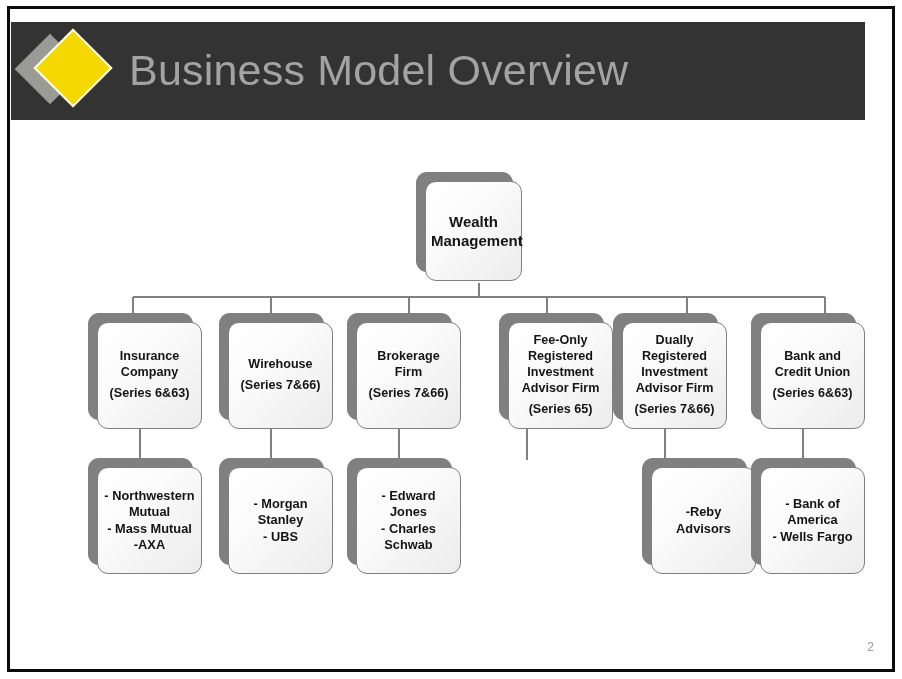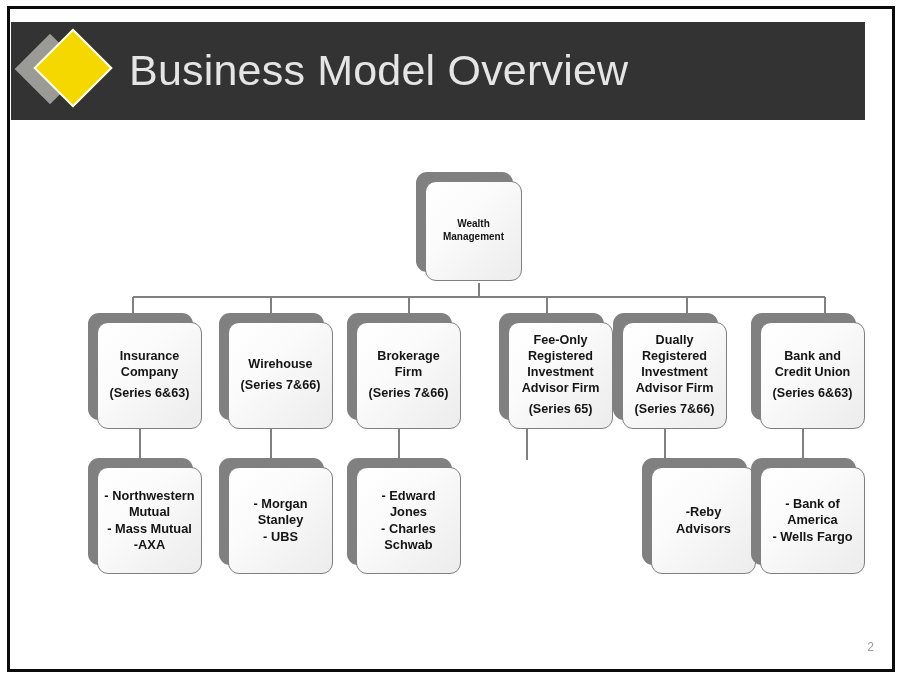--- a/index.html
+++ b/index.html
@@ -68,21 +68,21 @@
     background: #f5d800;
     border: 2px solid #fdfdf4;
     box-sizing: border-box;
     transform: rotate(45deg);
   }
   #header-title {
     position: absolute;
     left: 118px;
     top: 50%;
     transform: translateY(-50%);
-    color: #e5e5e5;
+    color: #a3a3a3;
     font-size: 43px;
     font-weight: 400;
     letter-spacing: 0.2px;
     line-height: 1.05;
     white-space: nowrap;
     font-family: "Liberation Sans", sans-serif;
   }
 
   
   #chart-area {
@@ -133,21 +133,21 @@
   .node .label {
     width: 100%;
     text-align: center;
     color: #141414;
     font-weight: bold;
     font-size: 12.6px;
     line-height: 1.27;
     font-family: "Liberation Sans", sans-serif;
     white-space: pre-line;
   }
-  .node.root .label { font-size: 10px; }
+  .node.root .label { font-size: 15px; }
   .node.leaf .label { font-size: 12.8px; }
 
   
   .node .label .gap { display: block; height: 5px; }
 
   
   #footer-copyright {
     position: absolute;
     left: 0;
     top: 569px;

